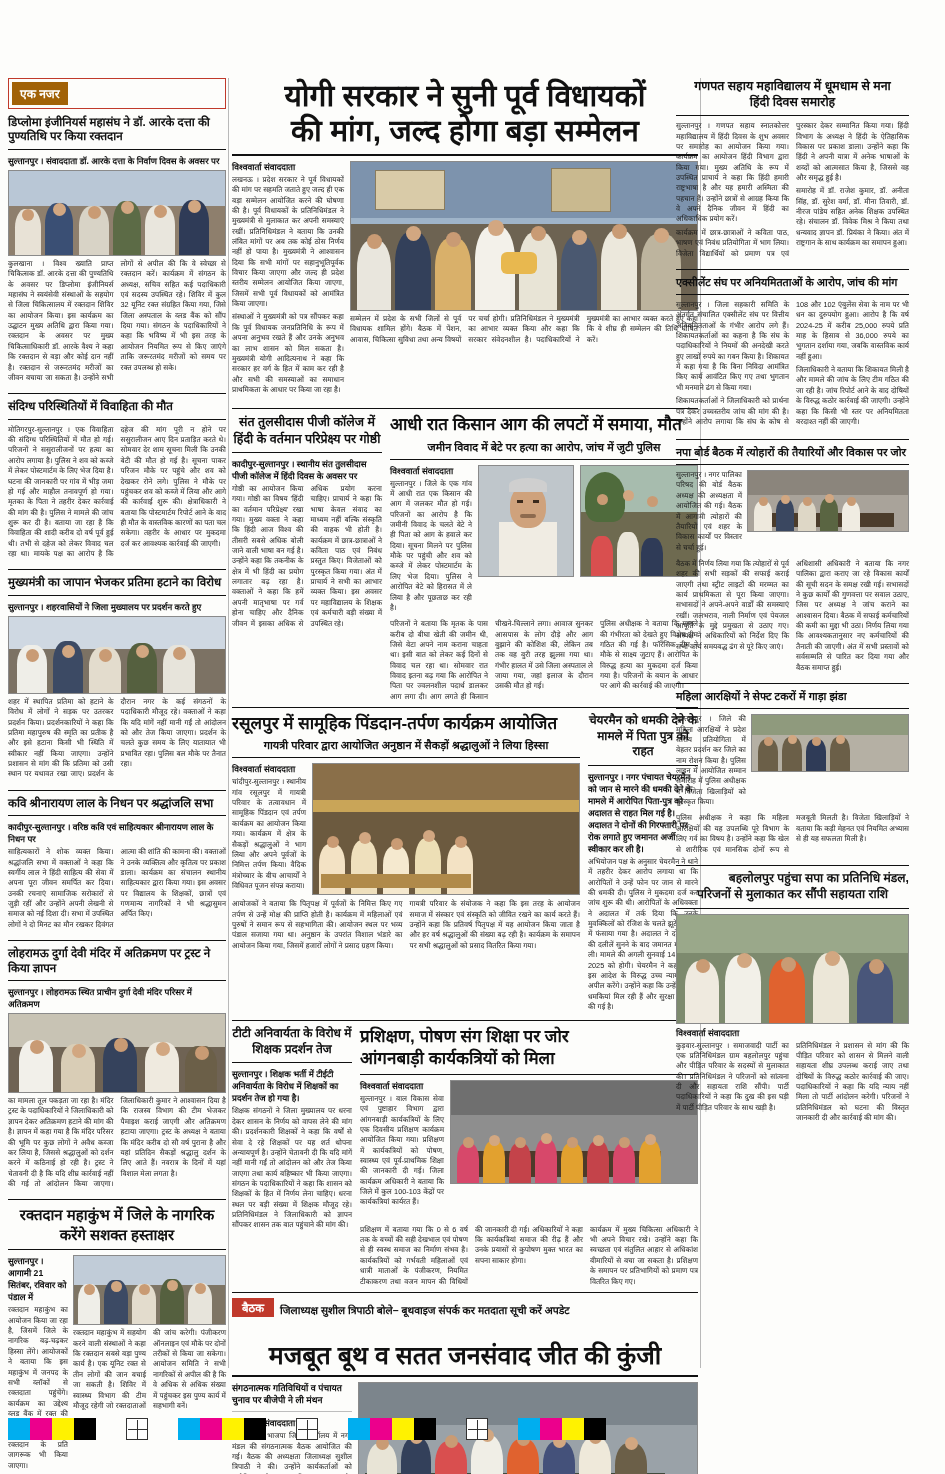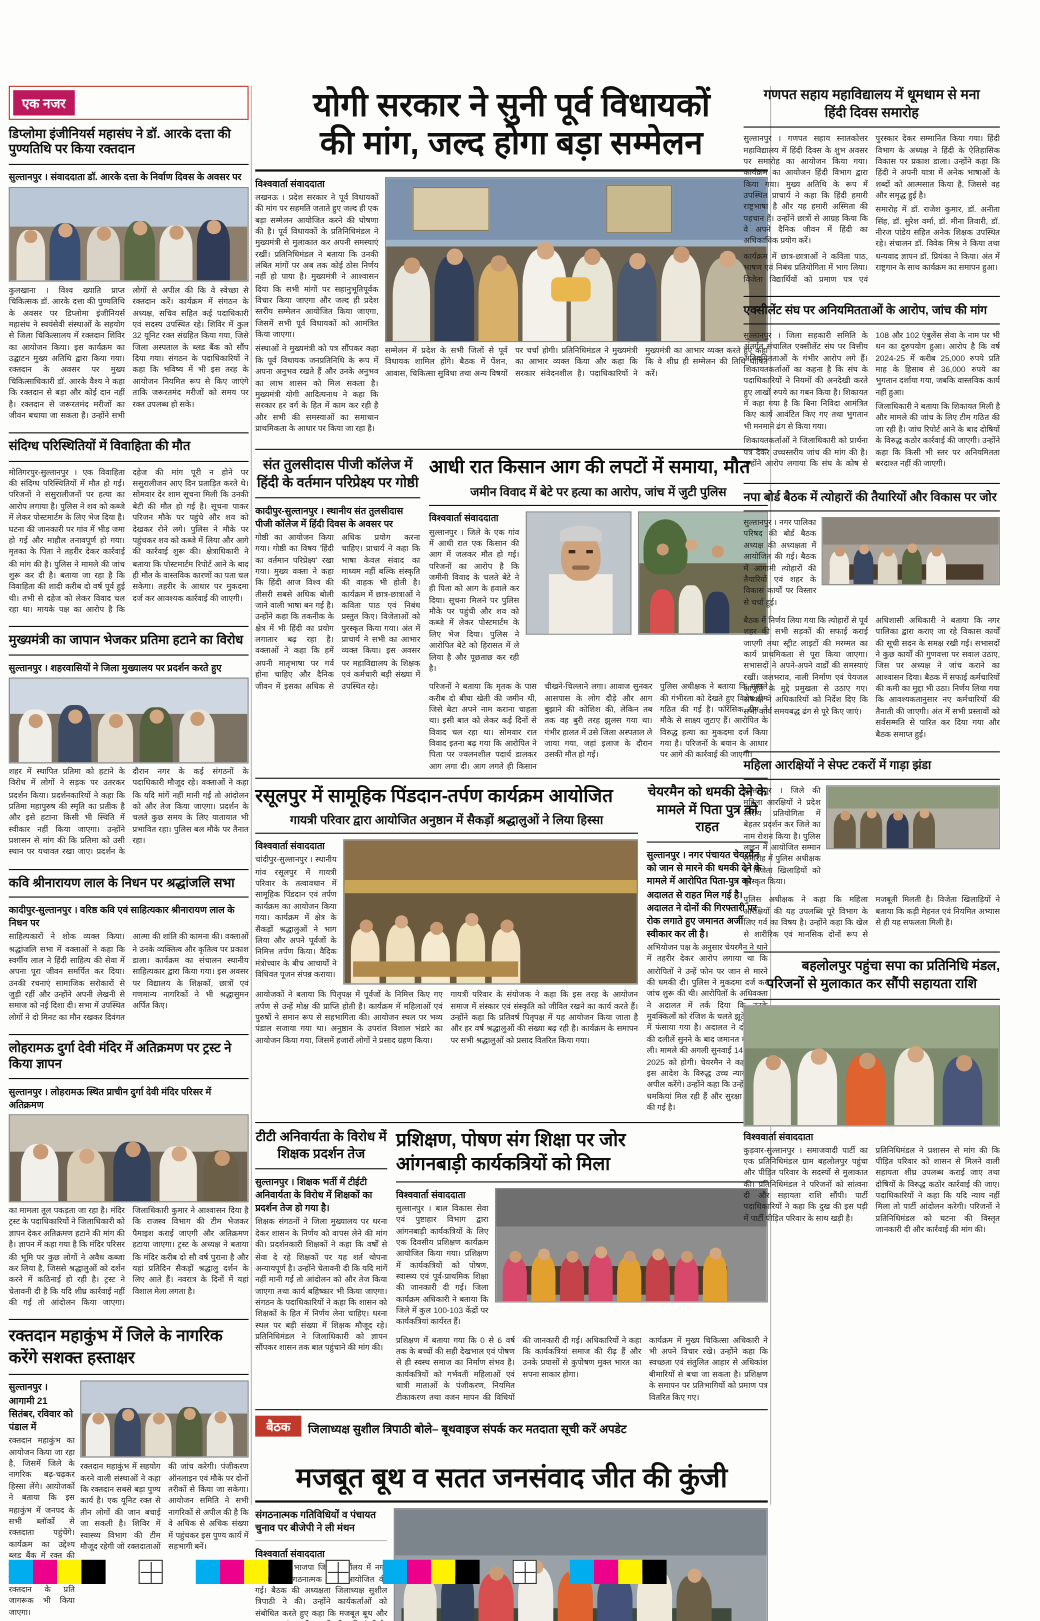--- a/index.html
+++ b/index.html
@@ -94,21 +94,21 @@
 
   
   .photo { position:relative; overflow:hidden; border:1px solid #8a8a8a; background:#cfd3d6; }
   .photo .sky   { position:absolute; left:0; top:0; right:0; height:42%; }
   .photo .grnd  { position:absolute; left:0; bottom:0; right:0; height:58%; }
   .ppl { position:absolute; bottom:0; border-radius:40% 40% 0 0; }
   .head { position:absolute; border-radius:50%; }
 
   
   .ek-najar {
-    background:#be185d; color:#fff; font-size:12px; font-weight:bold;
+    background:#a16207; color:#fff; font-size:12px; font-weight:bold;
     padding:3px 8px; display:inline-block;
   }
   .a-hl { font-size:11.6px; }
   .b-hl-main { font-size:30px; line-height:1.18; text-align:center; }
   .b-hl-2 { font-size:17px; line-height:1.25; text-align:left;}
   .b-sub { font-size:11px; text-align:center; font-weight:bold; margin-top:3px;}
   .c-hl { font-size:12.4px; line-height:1.3; text-align:center;}
 
   
   .colorbar {
@@ -232,21 +232,21 @@
           <div class="head" style="left:186px;top:32px;width:14px;height:14px;background:#c99b74;"></div>
         </div>
         <div class="body two-col">
           <p>का मामला तूल पकड़ता जा रहा है। मंदिर ट्रस्ट के पदाधिकारियों ने जिलाधिकारी को ज्ञापन देकर अतिक्रमण हटाने की मांग की है। ज्ञापन में कहा गया है कि मंदिर परिसर की भूमि पर कुछ लोगों ने अवैध कब्जा कर लिया है, जिससे श्रद्धालुओं को दर्शन करने में कठिनाई हो रही है। ट्रस्ट ने चेतावनी दी है कि यदि शीघ्र कार्रवाई नहीं की गई तो आंदोलन किया जाएगा। जिलाधिकारी कुमार ने आश्वासन दिया है कि राजस्व विभाग की टीम भेजकर पैमाइश कराई जाएगी और अतिक्रमण हटाया जाएगा। ट्रस्ट के अध्यक्ष ने बताया कि मंदिर करीब दो सौ वर्ष पुराना है और यहां प्रतिदिन सैकड़ों श्रद्धालु दर्शन के लिए आते हैं। नवरात्र के दिनों में यहां विशाल मेला लगता है।</p>
         </div>
       </div>
 
       <div class="rule"></div>
 
       <div class="block">
-        <div class="hl" style="font-size:15px;text-align:left;line-height:1.3;">रक्तदान महाकुंभ में जिले के नागरिक करेंगे सशक्त हस्ताक्षर</div>
+        <div class="hl" style="font-size:15px;text-align:center;line-height:1.3;">रक्तदान महाकुंभ में जिले के नागरिक करेंगे सशक्त हस्ताक्षर</div>
         <div class="rule"></div>
         <div style="display:flex;gap:5px;">
           <div style="width:60px;">
             <div class="byline">सुल्तानपुर । आगामी 21 सितंबर, रविवार को पंडाल में</div>
             <div class="body">
               <p>रक्तदान महाकुंभ का आयोजन किया जा रहा है, जिसमें जिले के नागरिक बढ़-चढ़कर हिस्सा लेंगे। आयोजकों ने बताया कि इस महाकुंभ में जनपद के सभी ब्लॉकों से रक्तदाता पहुंचेंगे। कार्यक्रम का उद्देश्य ब्लड बैंक में रक्त की कमी को दूर करना है। इसके साथ ही लोगों को रक्तदान के प्रति जागरूक भी किया जाएगा।</p>
             </div>
           </div>
           <div style="flex:1;">
             <div class="photo" style="height:70px;">
@@ -462,21 +462,21 @@
                 <div class="head" style="left:116px;top:56px;width:11px;height:11px;background:#c99b74;"></div>
                 <div class="ppl" style="left:136px;width:22px;height:42px;background:#c4434a;"></div>
                 <div class="head" style="left:142px;top:54px;width:11px;height:11px;background:#d2a781;"></div>
                 <div class="ppl" style="left:162px;width:22px;height:40px;background:#d7486a;"></div>
                 <div class="head" style="left:168px;top:56px;width:11px;height:11px;background:#c99b74;"></div>
                 <div class="ppl" style="left:188px;width:22px;height:43px;background:#e2a12f;"></div>
                 <div class="head" style="left:194px;top:53px;width:11px;height:11px;background:#d2a781;"></div>
               </div>
             </div>
           </div>
-          <div class="body three-col" style="margin-top:3px;">
+          <div class="body three-col" style="margin-top:14px;">
             <p>प्रशिक्षण में बताया गया कि 0 से 6 वर्ष तक के बच्चों की सही देखभाल एवं पोषण से ही स्वस्थ समाज का निर्माण संभव है। कार्यकत्रियों को गर्भवती महिलाओं एवं धात्री माताओं के पंजीकरण, नियमित टीकाकरण तथा वजन मापन की विधियों की जानकारी दी गई। अधिकारियों ने कहा कि कार्यकत्रियां समाज की रीढ़ हैं और उनके प्रयासों से कुपोषण मुक्त भारत का सपना साकार होगा।</p>
             <p>कार्यक्रम में मुख्य चिकित्सा अधिकारी ने भी अपने विचार रखे। उन्होंने कहा कि स्वच्छता एवं संतुलित आहार से अधिकांश बीमारियों से बचा जा सकता है। प्रशिक्षण के समापन पर प्रतिभागियों को प्रमाण पत्र वितरित किए गए।</p>
           </div>
         </div>
       </div>
 
       <div class="rule"></div>
 
       <div class="block">
         <div style="display:flex;align-items:center;gap:6px;">

